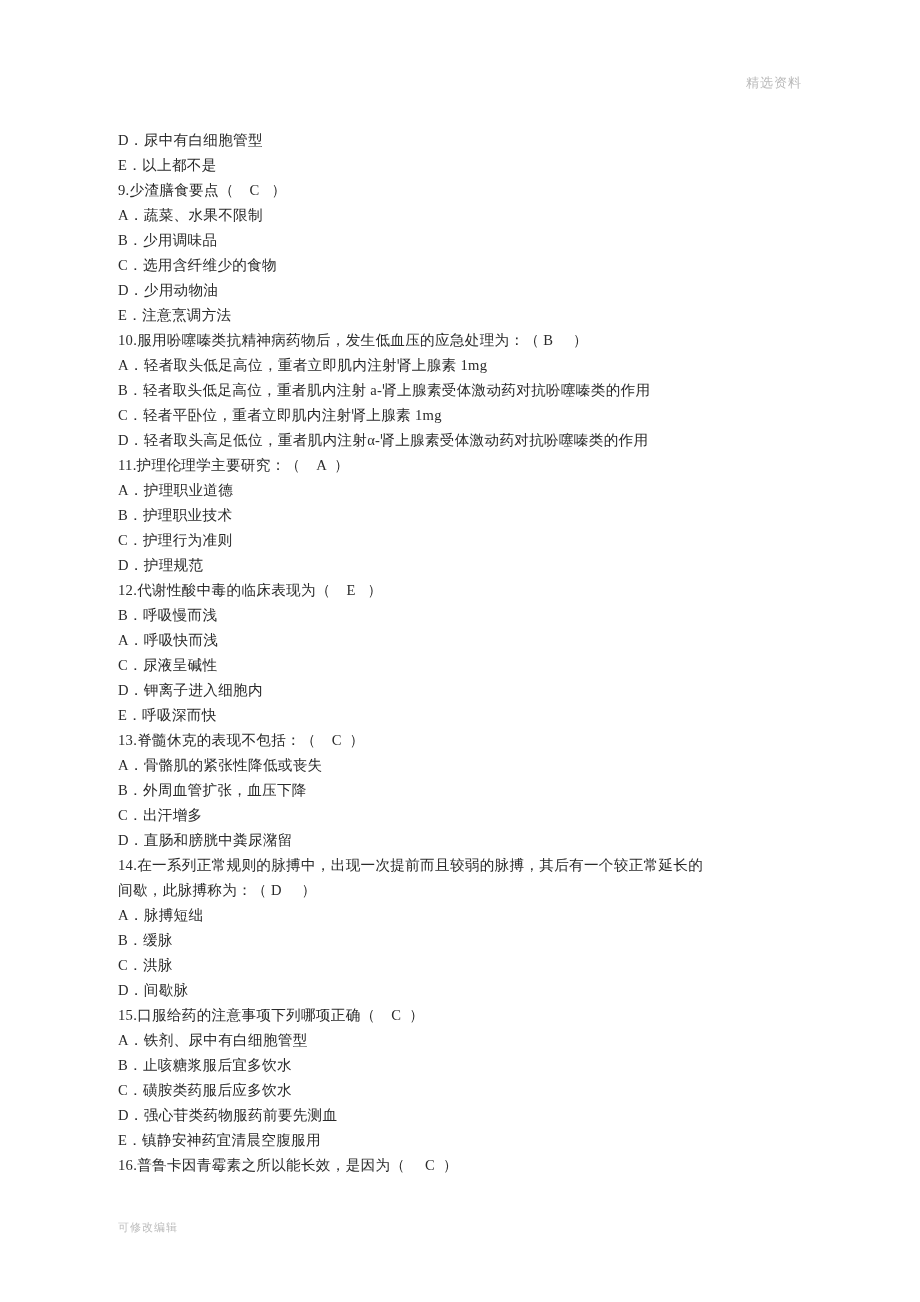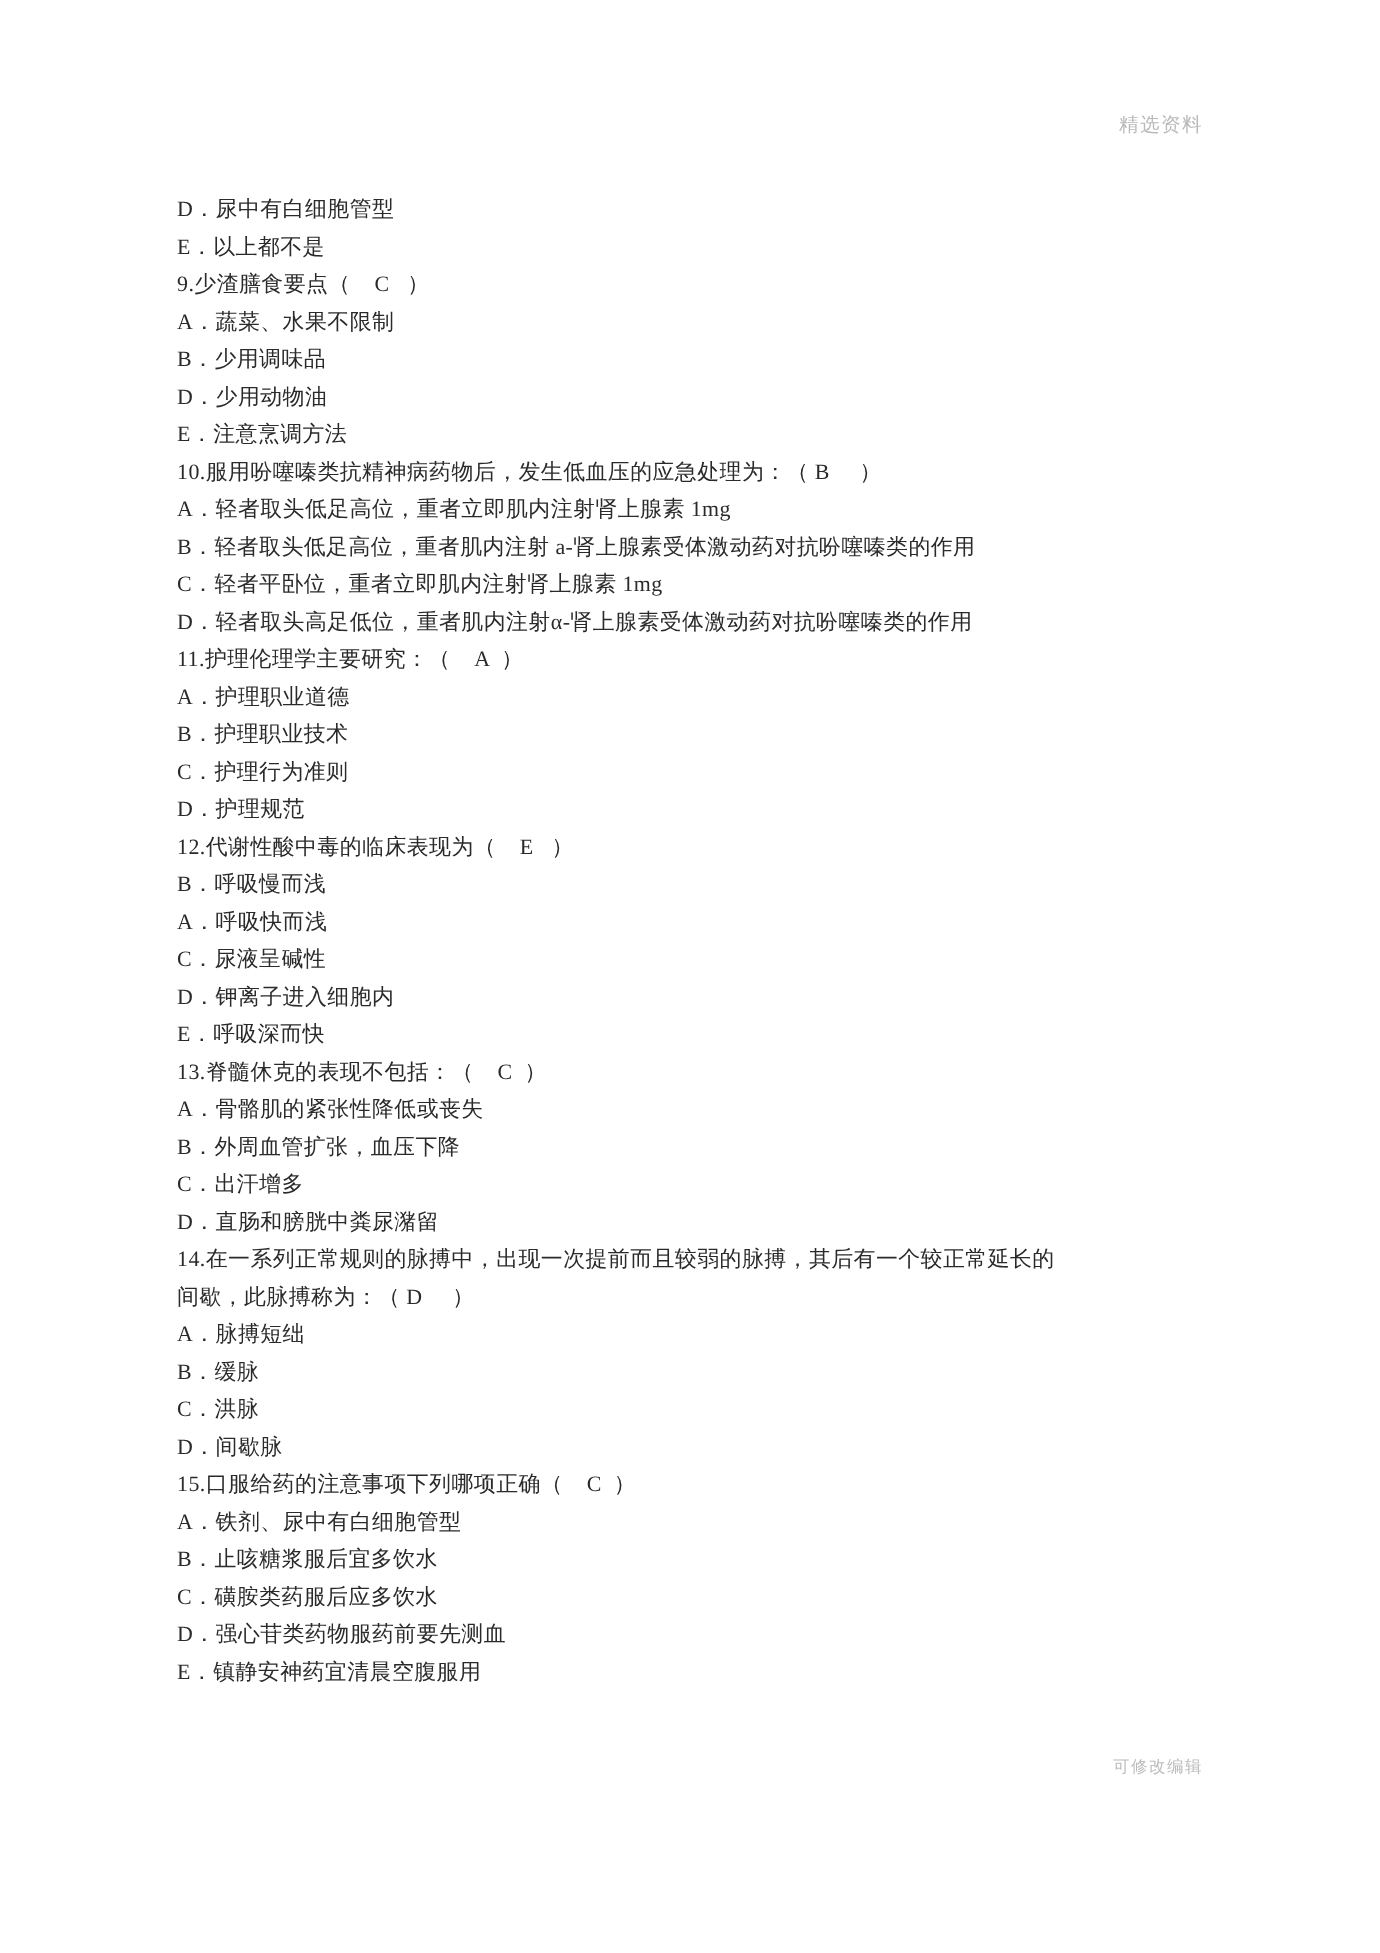--- a/index.html
+++ b/index.html
@@ -24,38 +24,39 @@
   }
   .content {
     font-size: 14.6px;
     line-height: 25px;
     letter-spacing: 0.3px;
   }
   .line {
     white-space: pre;
   }
   .footer {
-    text-align: right;
+    text-align: left;
     color: #bcbcbc;
     font-size: 11px;
     letter-spacing: 1px;
     margin-top: 42px;
   }
 </style>
 </head>
 <body>
 
 <div class="page">
   <div class="header">精选资料</div>
   <div class="content" id="content">
       <div class="line">D．尿中有白细胞管型</div>
       <div class="line">E．以上都不是</div>
       <div class="line">9.少渣膳食要点（    C   ）</div>
       <div class="line">A．蔬菜、水果不限制</div>
       <div class="line">B．少用调味品</div>
+      <div class="line">C．选用含纤维少的食物</div>
       <div class="line">D．少用动物油</div>
       <div class="line">E．注意烹调方法</div>
       <div class="line">10.服用吩噻嗪类抗精神病药物后，发生低血压的应急处理为：（ B     ）</div>
       <div class="line">A．轻者取头低足高位，重者立即肌内注射肾上腺素 1mg</div>
       <div class="line">B．轻者取头低足高位，重者肌内注射 a-肾上腺素受体激动药对抗吩噻嗪类的作用</div>
       <div class="line">C．轻者平卧位，重者立即肌内注射肾上腺素 1mg</div>
       <div class="line">D．轻者取头高足低位，重者肌内注射α-肾上腺素受体激动药对抗吩噻嗪类的作用</div>
       <div class="line">11.护理伦理学主要研究：（    A  ）</div>
       <div class="line">A．护理职业道德</div>
       <div class="line">B．护理职业技术</div>
@@ -77,15 +78,16 @@
       <div class="line">A．脉搏短绌</div>
       <div class="line">B．缓脉</div>
       <div class="line">C．洪脉</div>
       <div class="line">D．间歇脉</div>
       <div class="line">15.口服给药的注意事项下列哪项正确（    C  ）</div>
       <div class="line">A．铁剂、尿中有白细胞管型</div>
       <div class="line">B．止咳糖浆服后宜多饮水</div>
       <div class="line">C．磺胺类药服后应多饮水</div>
       <div class="line">D．强心苷类药物服药前要先测血</div>
       <div class="line">E．镇静安神药宜清晨空腹服用</div>
+      <div class="line">16.普鲁卡因青霉素之所以能长效，是因为（     C  ）</div>
     </div>
   <div class="footer">可修改编辑</div>
 </div>
 
 </body></html>

